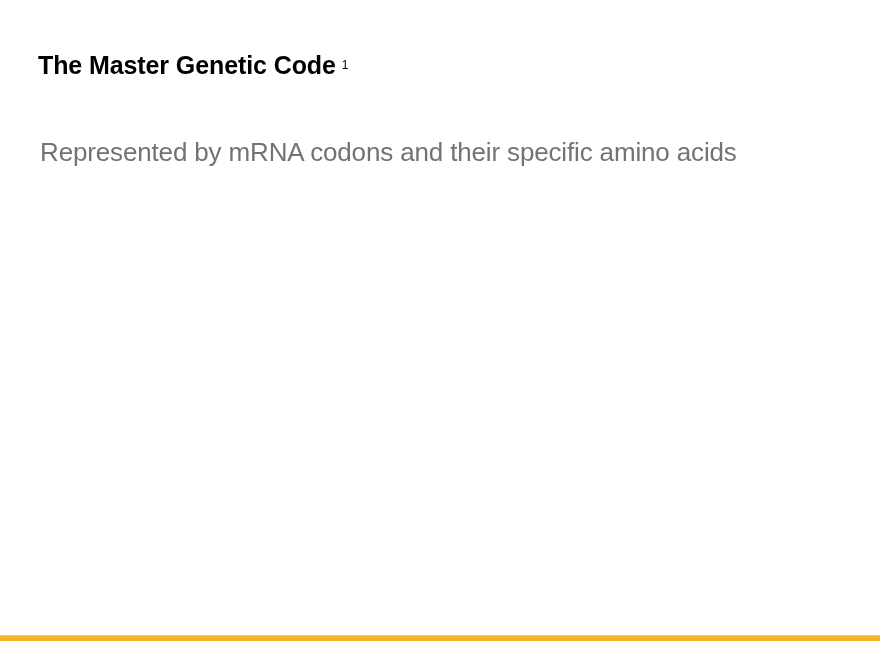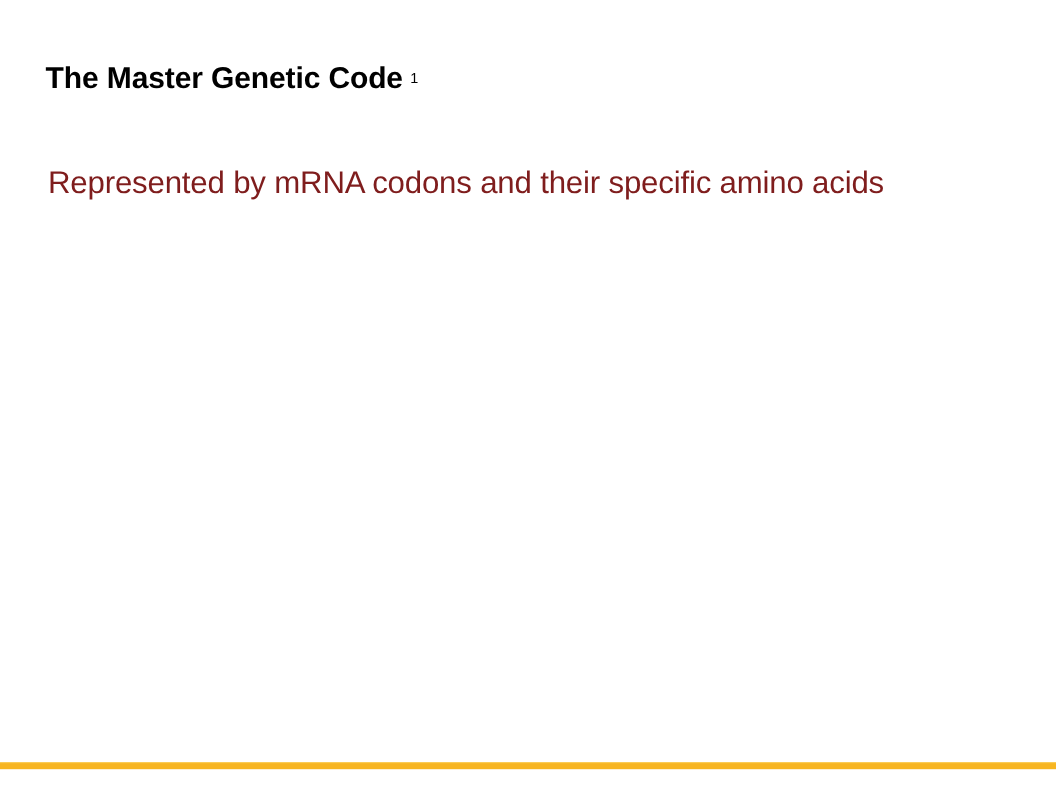--- a/index.html
+++ b/index.html
@@ -55,21 +55,21 @@
     position: absolute;
     left: 40px;
     top: 126px;
     width: 810px;
   }
   .body-line {
     font-size: 26px;
     font-weight: normal;
     line-height: 53px;
     letter-spacing: -0.15px;
-    color: #7f1d1d;
+    color: #737373;
     white-space: nowrap;
   }
 
   
   .accent-bar {
     position: absolute;
     left: 0;
     top: 635px;
     width: 880px;
     height: 6px;

